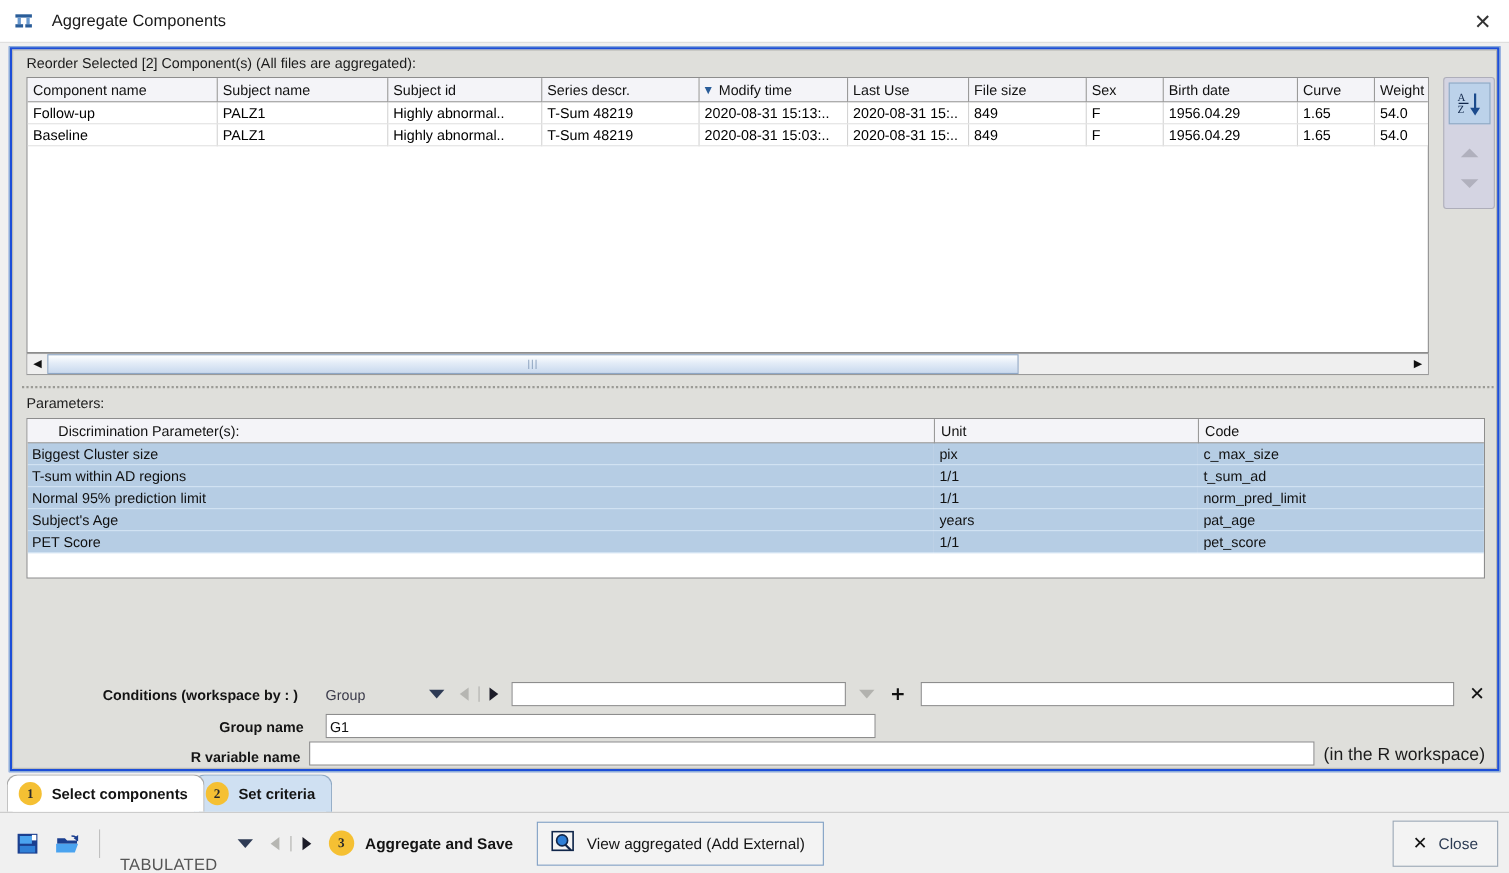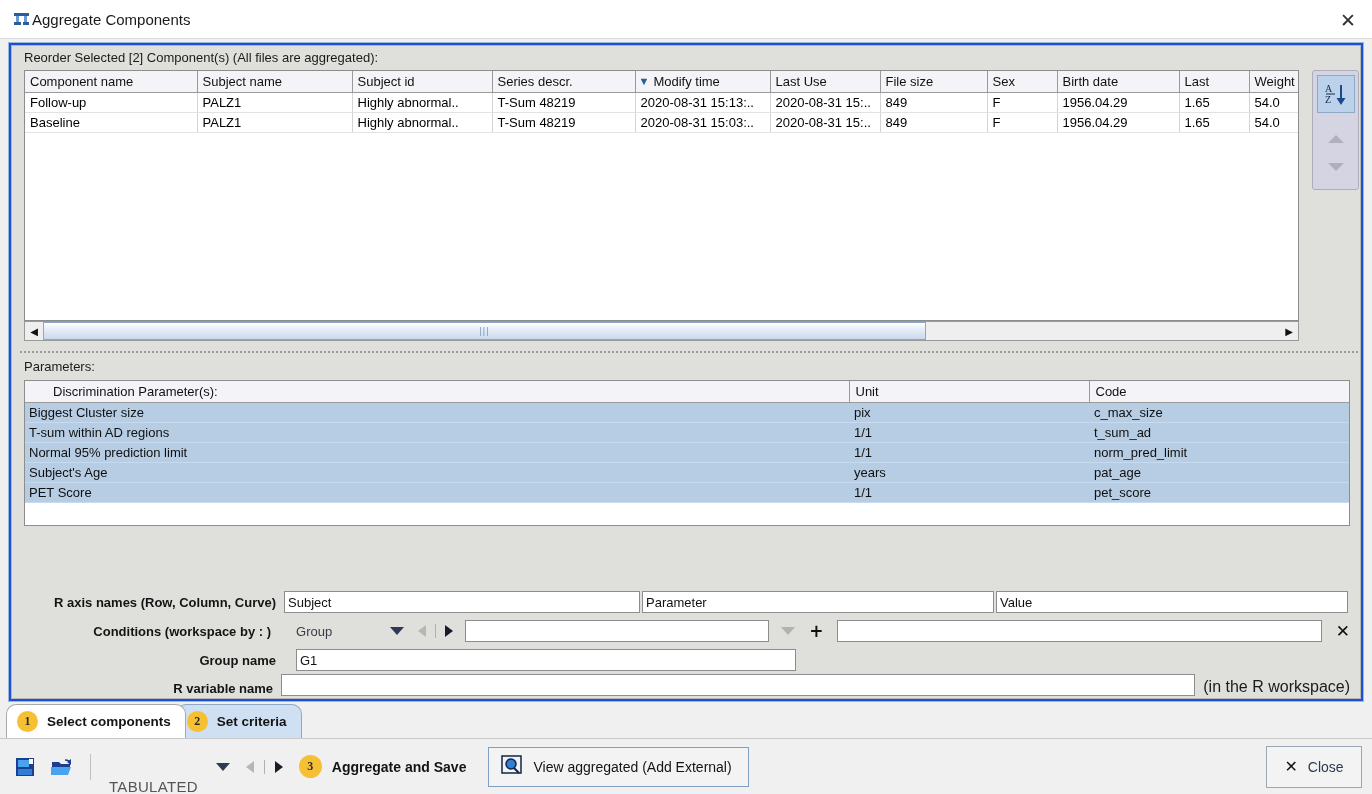--- a/index.html
+++ b/index.html
@@ -21,21 +21,21 @@
     display: flex;
     align-items: center;
     position: relative;
   }
   .title-icon {
     margin-left: 12px;
     width: 18px; height: 16px;
     display: flex; align-items: center; justify-content: center;
   }
   .title-text {
-    margin-left: 2px;
+    margin-left: 17px;
     font-size: 15px;
     color: #1a1a1a;
   }
   .title-close {
     position: absolute;
     right: 0; top: 0;
     width: 48px; height: 39px;
     display: flex; align-items: center; justify-content: center;
     cursor: pointer;
     font-size: 19px;
@@ -403,21 +403,21 @@
           <th>Subject name</th>
           <th>Subject id</th>
           <th>Series descr.</th>
           <th class="sorted">
             <span class="sort-glyph">▼</span><span>Modify time</span>
           </th>
           <th>Last Use</th>
           <th>File size</th>
           <th>Sex</th>
           <th>Birth date</th>
-          <th>Last</th>
+          <th>Curve</th>
           <th>Weight</th>
         </tr>
       </thead>
       <tbody>
         <tr>
           <td>Follow-up</td>
           <td>PALZ1</td>
           <td>Highly abnormal..</td>
           <td>T-Sum 48219</td>
           <td>2020-08-31 15:13:..</td>
@@ -512,26 +512,20 @@
         </tr>
         <tr>
           <td>PET Score</td>
           <td>1/1</td>
           <td>pet_score</td>
         </tr>
       </tbody>
     </table>
   </div>
 
-  <div class="formrow" style="left:12px; top:545px; width:1326px;">
-    <span class="flabel" style="width:252px;">R axis names (Row, Column, Curve)</span>
-    <input class="tf" style="width: 356px; margin-left: 8px;" value="Subject">
-    <input class="tf" style="width: 352px; margin-left: 2px;" value="Parameter">
-    <input class="tf" style="width: 352px; margin-left: 2px;" value="Value">
-  </div>
 
   <div class="formrow" style="left:12px; top:574px; width:1326px;">
     <span class="flabel" style="width:252px;">Conditions (workspace by : )</span>
     <span class="combo-label" style="margin-left:25px;">Group</span>
     <span class="combo-arrow"></span>
     <span class="tri-left" style="margin-left:14px;"></span>
     <span class="vsep" style="margin-left:9px;"></span>
     <span class="tri-right" style="margin-left:9px;"></span>
     <input class="tf" style="width: 310px; margin-left: 12px;" value="">
     <span class="combo-arrow grey" style="margin-left:12px;"></span>

